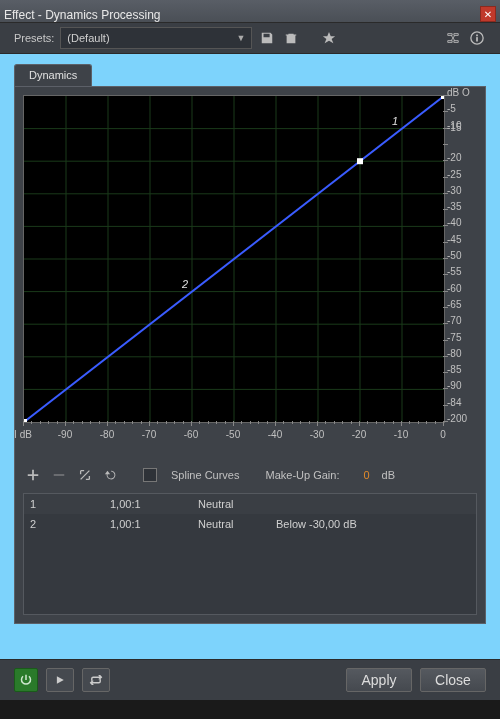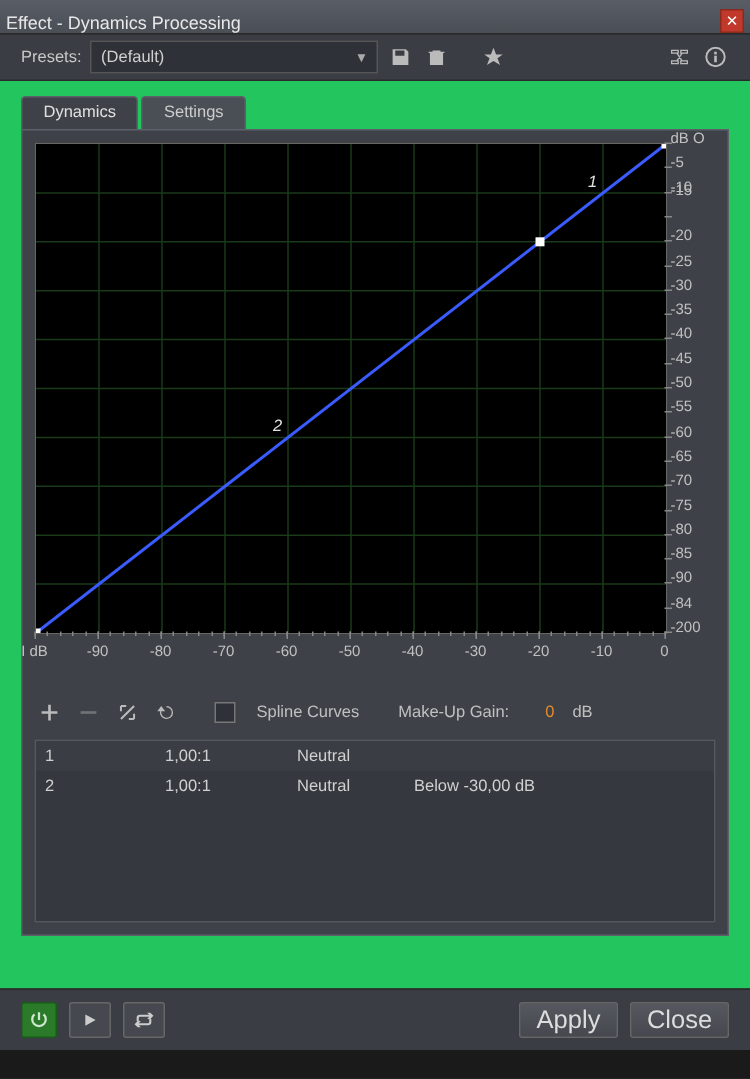--- a/index.html
+++ b/index.html
@@ -6,21 +6,21 @@
   .titlebar{height:22px;background:linear-gradient(#595e66,#4a4f56);display:flex;align-items:flex-end;padding:0 4px;border-bottom:1px solid #2a2a2a}
   .titlebar .title{flex:1;color:#e8e8e8;font-size:12px}
   .titlebar .close{width:14px;height:14px;background:#c0392b;color:#fff;display:flex;align-items:center;justify-content:center;font-size:10px;border:1px solid #8a2a1f;cursor:pointer}
   .presetbar{height:30px;background:#3a3e44;display:flex;align-items:center;padding:0 14px;gap:6px;border-bottom:1px solid #2a2a2a}
   .presetbar label{color:#c8c8c8}
   .preset-select{flex:0 0 178px;height:20px;background:#2e3238;border:1px solid #555;display:flex;align-items:center;justify-content:space-between;padding:0 6px;color:#d0d0d0;cursor:pointer}
   .preset-select .chev{font-size:9px;color:#aaa}
   .iconbtn{width:18px;height:18px;display:flex;align-items:center;justify-content:center;color:#bbb;cursor:pointer}
   .iconbtn svg{width:14px;height:14px;fill:#bbb}
   .spacer{flex:1}
-  .body{background:#22c55e;padding:10px 14px 0 14px;height:605px;box-sizing:border-box}
+  .body{background:#7dd3fc;padding:10px 14px 0 14px;height:605px;box-sizing:border-box}
   .tabs{display:flex;height:22px}
   .tab{padding:4px 14px 0 14px;background:#4a4e55;border:1px solid #5c6068;border-bottom:none;margin-right:2px;color:#ccc;cursor:pointer;border-radius:3px 3px 0 0;font-size:11px}
   .tab.active{background:#3e4248;color:#e0e0e0}
   .panel{border:1px solid #5c6068;background:#3e4248;padding:8px 8px 8px 8px;box-sizing:border-box}
   .graph-wrap{position:relative;width:456px;height:362px}
   .graph{position:absolute;left:0;top:0;width:420px;height:326px;background:#000;border:1px solid #666}
   .graph canvas,.graph svg{position:absolute;left:0;top:0}
   .ylabels{position:absolute;left:424px;top:-2px;width:34px;font-size:10px;color:#c0c0c0;line-height:1}
   .ylabels div{position:absolute;left:0}
   .xlabels{position:absolute;top:334px;left:0;width:420px;height:14px;font-size:10px;color:#c0c0c0}
@@ -30,21 +30,21 @@
   .chk{width:12px;height:12px;border:1px solid #777;background:#2e3238;display:inline-block;vertical-align:middle;margin-right:4px}
   .mulabel{color:#c0c0c0}
   .muval{color:#e08a2a}
   .table{margin-top:6px;border:1px solid #55595f;background:#35393f;height:120px;overflow:hidden}
   .thead{display:flex;background:#4a4e55;height:20px;align-items:center;border-bottom:1px solid #5c6068}
   .thead div,.trow div{box-sizing:border-box;padding-left:6px}
   .c1{width:80px}.c2{width:88px}.c3{width:78px}.c4{flex:1}
   .trow{display:flex;height:20px;align-items:center;color:#d0d0d0}
   .trow:nth-child(odd){background:#3a3e44}
   .footer{height:40px;background:#3a3e44;display:flex;align-items:center;padding:0 14px;gap:8px;border-top:1px solid #2a2a2a}
-  .btn{min-width:64px;height:22px;background:linear-gradient(#55595f,#45494f);border:1px solid #666;color:#ddd;display:flex;align-items:center;justify-content:center;cursor:pointer;border-radius:2px;font-size:17px}
+  .btn{min-width:64px;height:22px;background:linear-gradient(#55595f,#45494f);border:1px solid #666;color:#ddd;display:flex;align-items:center;justify-content:center;cursor:pointer;border-radius:2px;font-size:14px}
   .powerbtn{width:22px;height:22px;background:#2a7a2a;border:1px solid #1a5a1a;border-radius:2px;display:flex;align-items:center;justify-content:center;cursor:pointer}
   .playbtn,.loopbtn{width:26px;height:22px;background:#45494f;border:1px solid #666;border-radius:2px;display:flex;align-items:center;justify-content:center;cursor:pointer}
   .ticks{position:absolute;left:0;top:326px;width:420px;height:6px}
   .ticks span{position:absolute;top:0;width:1px;height:5px;background:#888}
   .yticks{position:absolute;left:420px;top:0;width:5px;height:326px}
   .yticks span{position:absolute;left:0;height:1px;width:5px;background:#888}
 </style>
 </head>
 <body>
 
@@ -86,21 +86,20 @@
         <circle cx="8" cy="8" r="7" fill="none" stroke="#bbb" stroke-width="1.5"></circle>
         <rect x="7" y="7" width="2" height="5"></rect>
         <rect x="7" y="4" width="2" height="2"></rect>
       </svg>
     </span>
 </div>
 
 <div class="body">
   <div class="tabs">
     <div class="tab active">Dynamics</div>
-    <div class="tab">Settings</div>
   </div>
   <div class="panel">
 
     <div class="graph-wrap">
       <div class="graph">
         <svg id="gridsvg" width="420" height="326">
             <line x1="42" y1="0" x2="42" y2="326" stroke="#1a3a1a" stroke-width="1"></line>
             <line x1="84" y1="0" x2="84" y2="326" stroke="#1a3a1a" stroke-width="1"></line>
             <line x1="126" y1="0" x2="126" y2="326" stroke="#1a3a1a" stroke-width="1"></line>
             <line x1="168" y1="0" x2="168" y2="326" stroke="#1a3a1a" stroke-width="1"></line>

